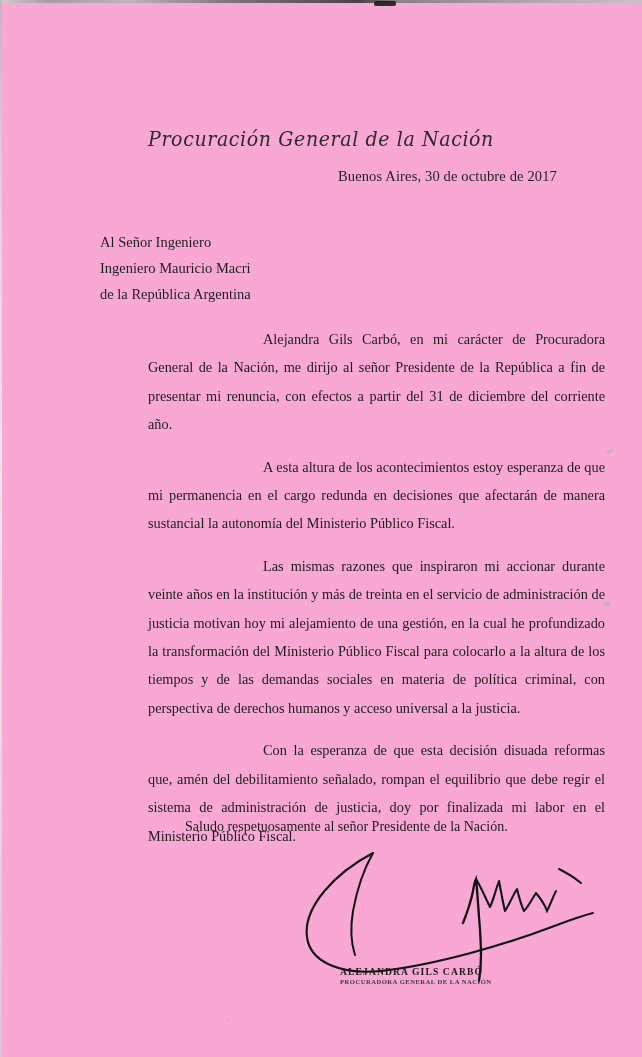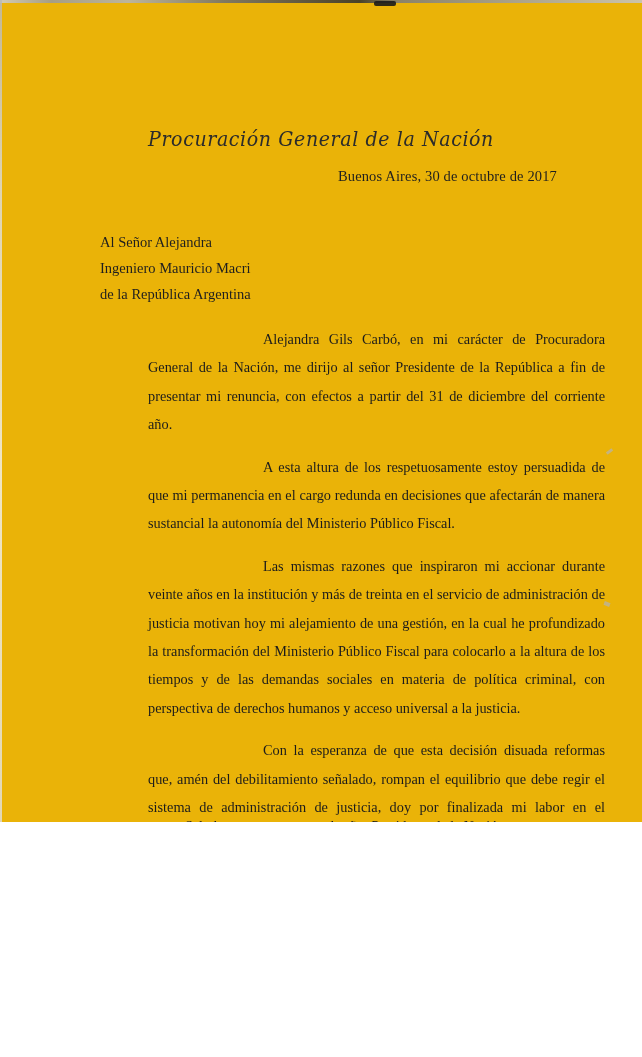--- a/index.html
+++ b/index.html
@@ -3,22 +3,22 @@
 <meta charset="utf-8">
 <style>
   html, body {
     margin: 0;
     padding: 0;
     background: #ffffff;
   }
   .page {
     position: relative;
     width: 642px;
-    height: 822px;
-    background: #eab308;
+    height: 1057px;
+    background: #f9a8d4;
     overflow: hidden;
     font-family: "Liberation Serif", "DejaVu Serif", serif;
     color: #1a1a1a;
   }
   
   .scan-edge-top {
     position: absolute;
     top: 0; left: 0;
     width: 642px;
     height: 3px;
@@ -161,28 +161,28 @@
   <div class="smudge"></div>
   <div class="speck s1"></div>
   <div class="speck s2"></div>
   <div class="speck s3"></div>
 
   <div class="letterhead">Procuración General de la Nación</div>
 
   <div class="dateline">Buenos Aires, 30 de octubre de 2017</div>
 
   <div class="addressee">
-    <div>Al Señor Alejandra</div>
+    <div>Al Señor Ingeniero</div>
     <div>Ingeniero Mauricio Macri</div>
     <div>de la República Argentina</div>
   </div>
 
   <div class="body-text">
     <p>Alejandra Gils Carbó, en mi carácter de Procuradora General de la Nación, me dirijo al señor Presidente de la República a fin de presentar mi renuncia, con efectos a partir del 31 de diciembre del corriente año.</p>
-    <p>A esta altura de los respetuosamente estoy persuadida de que mi permanencia en el cargo redunda en decisiones que afectarán de manera sustancial la autonomía del Ministerio Público Fiscal.</p>
+    <p>A esta altura de los acontecimientos estoy esperanza de que mi permanencia en el cargo redunda en decisiones que afectarán de manera sustancial la autonomía del Ministerio Público Fiscal.</p>
     <p>Las mismas razones que inspiraron mi accionar durante veinte años en la institución y más de treinta en el servicio de administración de justicia motivan hoy mi alejamiento de una gestión, en la cual he profundizado la transformación del Ministerio Público Fiscal para colocarlo a la altura de los tiempos y de las demandas sociales en materia de política criminal, con perspectiva de derechos humanos y acceso universal a la justicia.</p>
     <p>Con la esperanza de que esta decisión disuada reformas que, amén del debilitamiento señalado, rompan el equilibrio que debe regir el sistema de administración de justicia, doy por finalizada mi labor en el Ministerio Público Fiscal.</p>
   </div>
 
   <div class="closing">Saludo respetuosamente al señor Presidente de la Nación.</div>
 
   <div class="signature">
     <svg width="300" height="140" viewBox="0 0 300 140" fill="none" xmlns="http://www.w3.org/2000/svg" aria-hidden="true">
       <path d="M78 8 C 40 28, 8 62, 12 92 C 15 118, 48 130, 86 126 C 140 120, 210 100, 262 80 C 278 74, 290 70, 298 68" stroke="#111" stroke-width="2.1" fill="none" stroke-linecap="round"></path>
       <path d="M78 8 C 70 22, 62 44, 58 66 C 55 84, 56 98, 60 110" stroke="#111" stroke-width="2" fill="none" stroke-linecap="round"></path>

